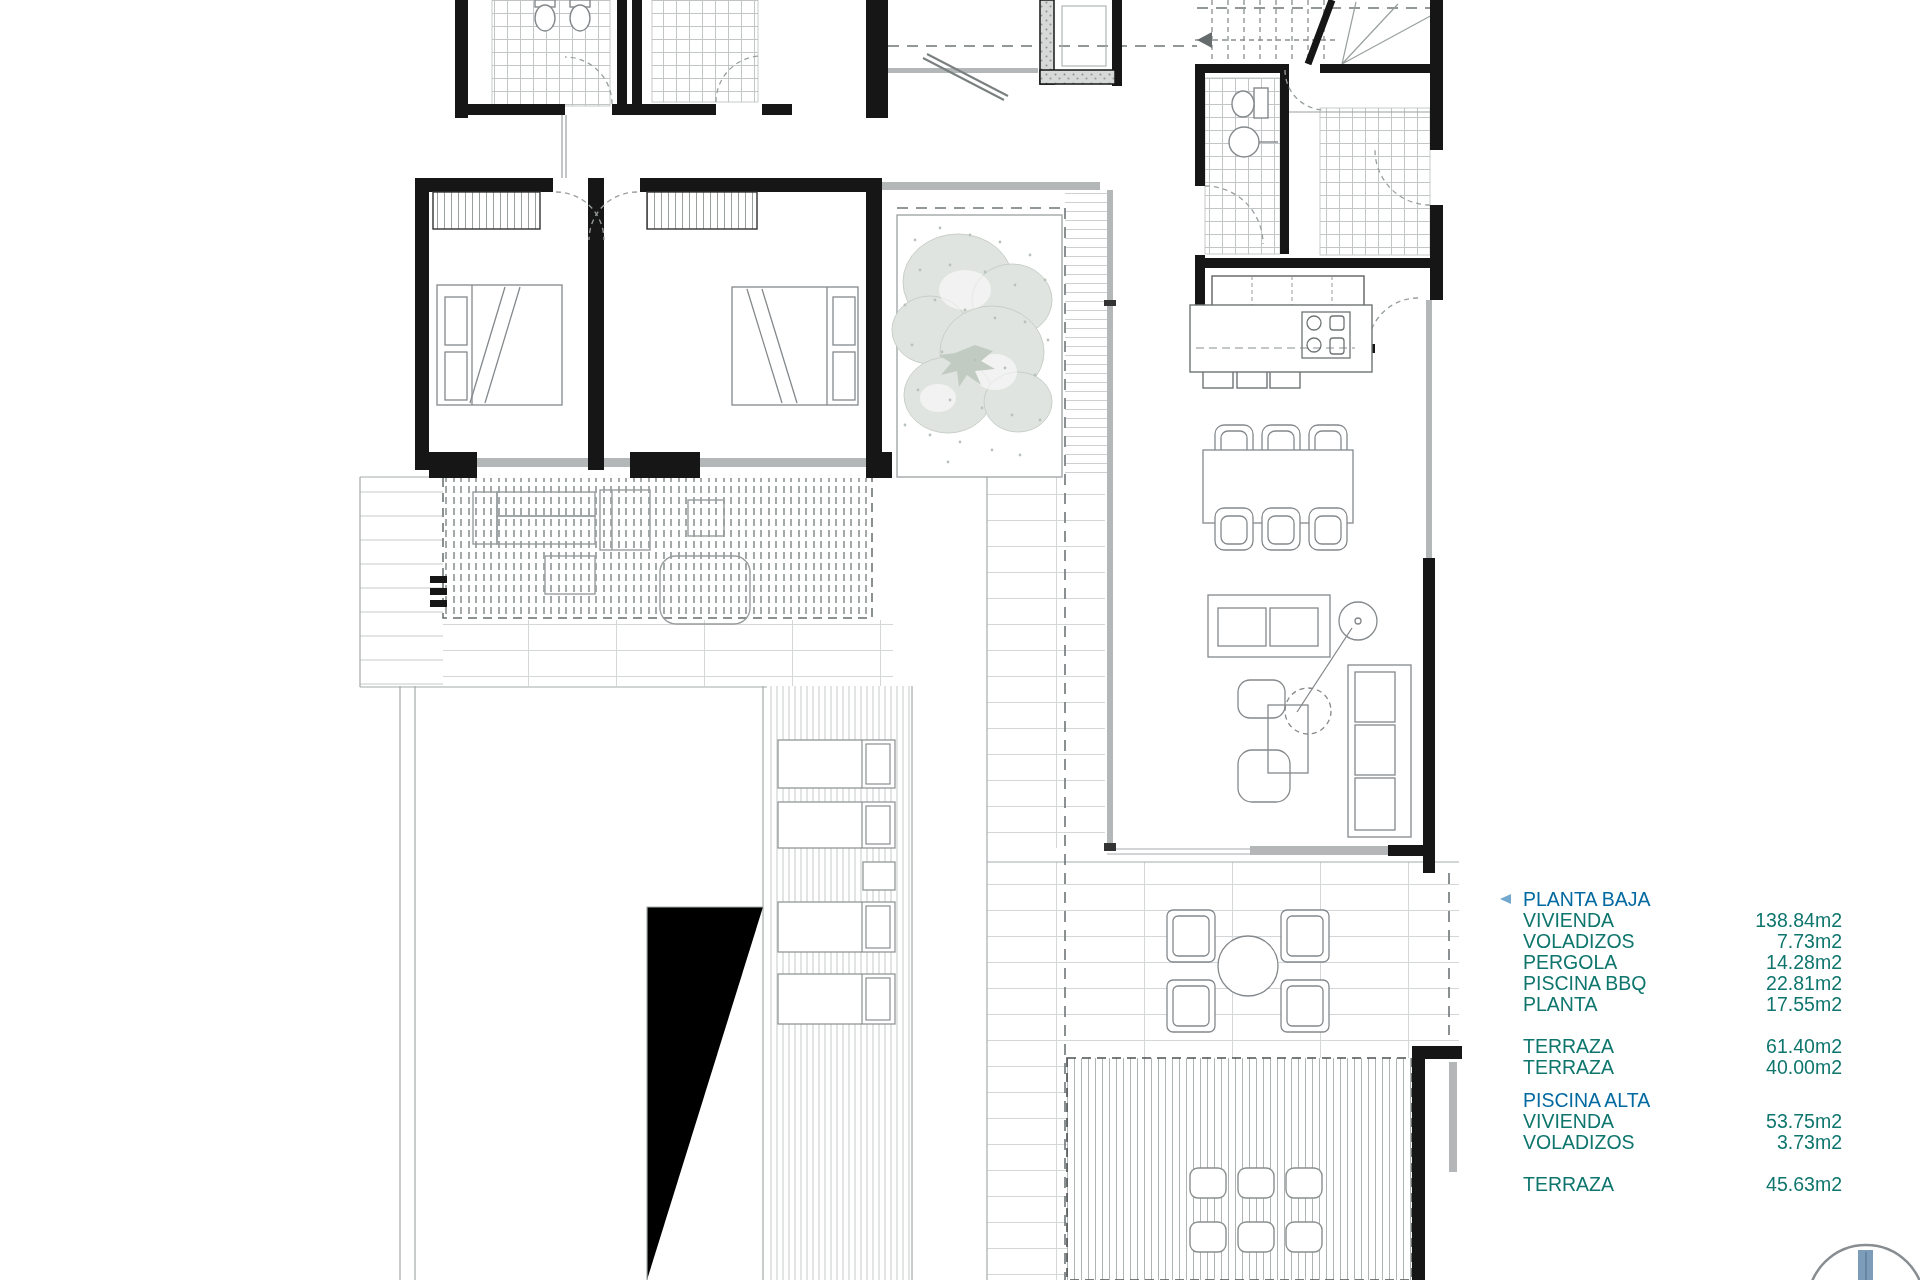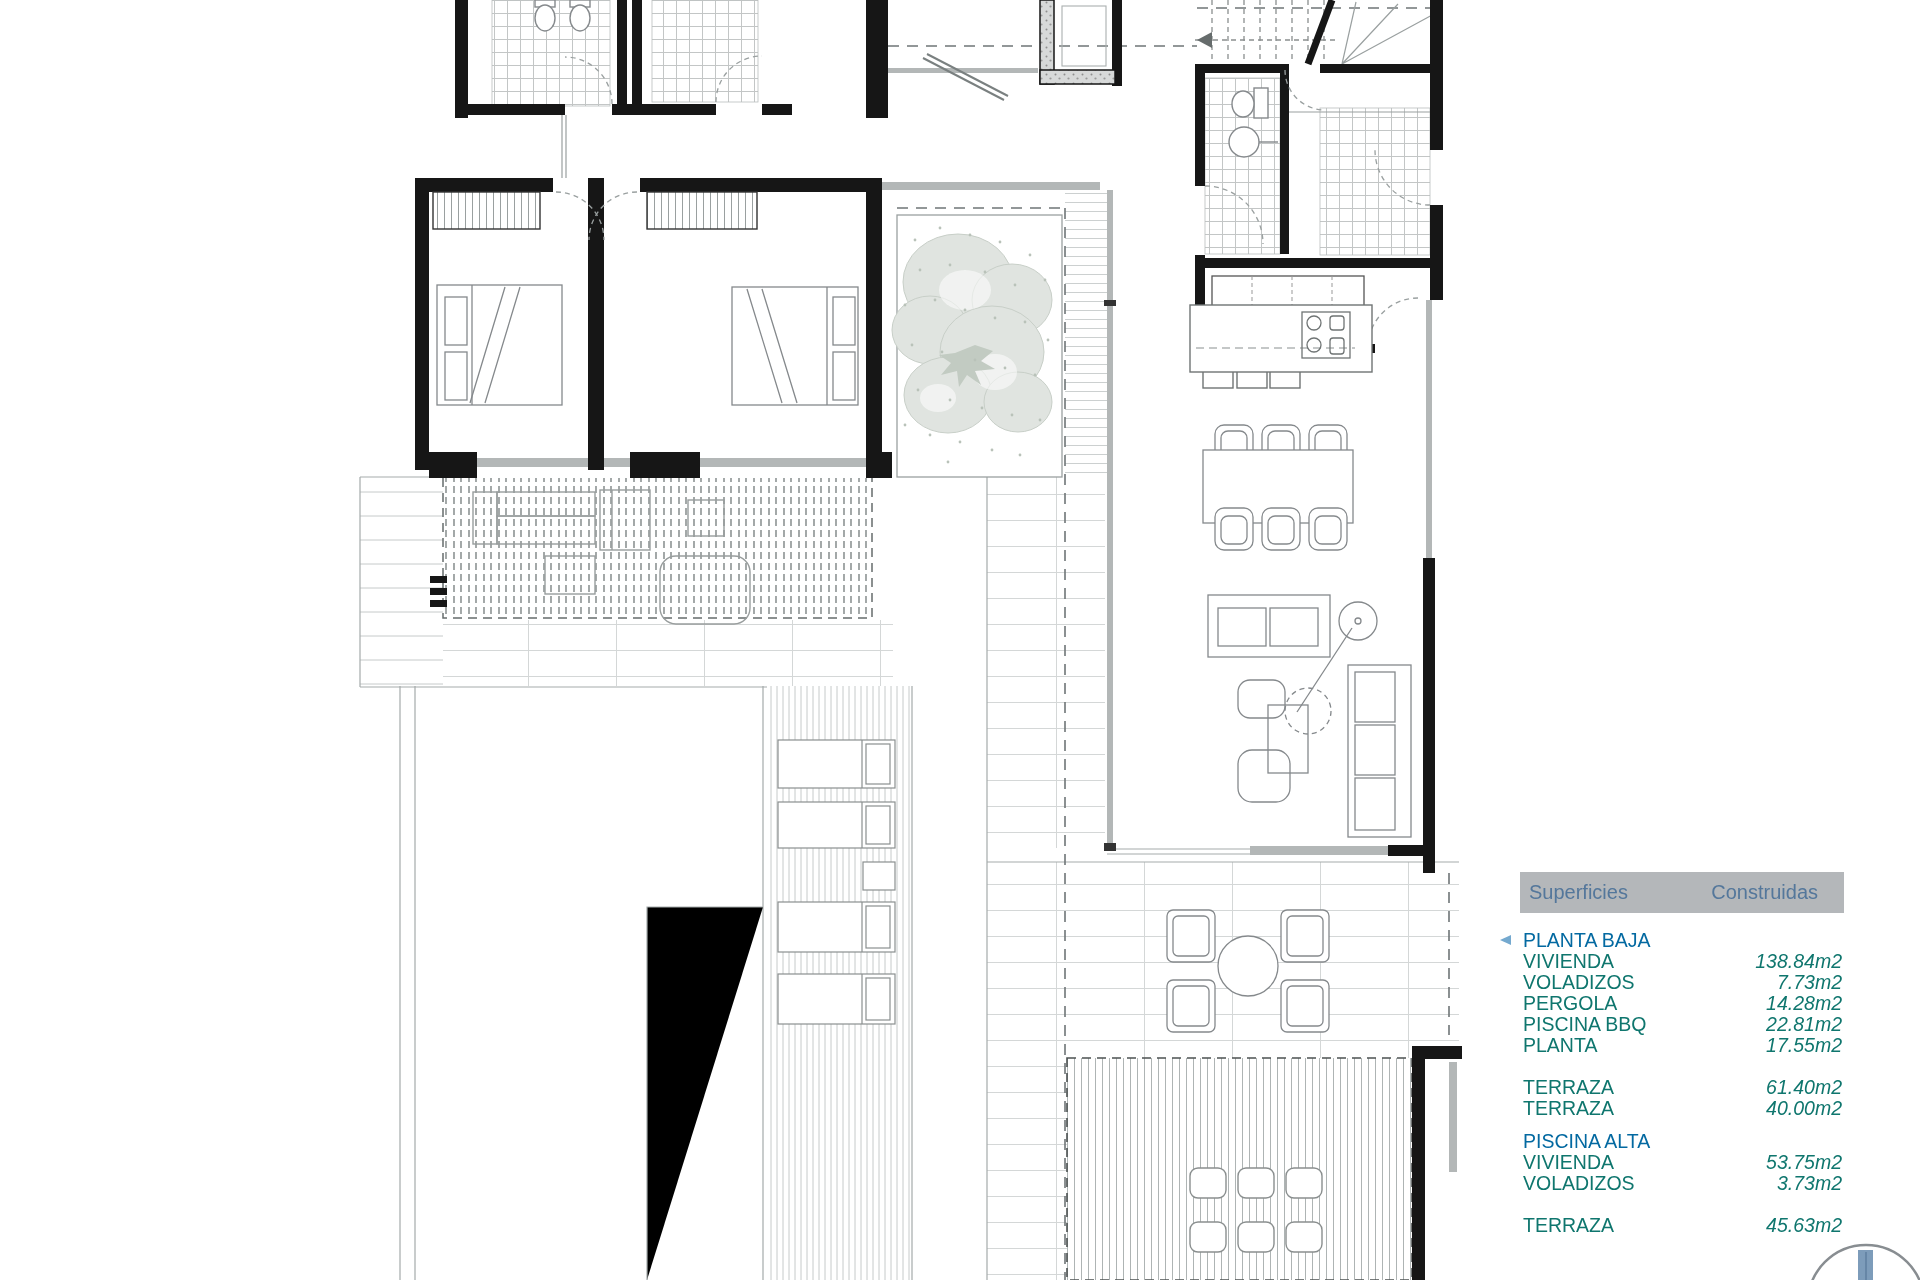--- a/index.html
+++ b/index.html
@@ -6,21 +6,21 @@
   body{width:1920px;height:1280px;overflow:hidden;font-family:"Liberation Sans",sans-serif;}
   .stage{position:absolute;left:0;top:0;width:1920px;height:1280px;background:#fff;}
   svg.plan{position:absolute;left:0;top:0;}
   
   .legend{position:absolute;left:1520px;top:872px;width:324px;}
   .legend-header{height:41px;background:#b4b7ba;display:flex;align-items:center;justify-content:space-between;
     padding:0 26px 0 9px;box-sizing:border-box;color:#54779b;font-size:20px;}
   .legend-rows{margin-top:17px;position:relative;}
   .row{display:flex;justify-content:space-between;align-items:flex-start;height:21px;line-height:20px;
     font-size:19.5px;color:#0f766e;padding-left:3px;padding-right:2px;white-space:nowrap;}
-  .row .val{text-align:right;font-style:italic;}
+  .row .val{text-align:right;}
   .row.section{color:#0369a1;}
   .row.sp{height:21px;}
   .row.sp-sm{height:12px;}
   .pb-marker{position:absolute;left:-20px;top:5px;width:0;height:0;
     border-right:11px solid #74a9cf;border-top:5px solid transparent;border-bottom:5px solid transparent;}
 </style>
 </head>
 <body>
 
 <div class="stage">
@@ -373,24 +373,20 @@
   </g>
 
   <g>
     <rect x="1858" y="1250" width="15" height="30" fill="#7d9cba"></rect>
     <circle cx="1866" cy="1303" r="58" fill="none" stroke="#888d91" stroke-width="2.5"></circle>
     <path d="M1866 1252V1280" stroke="#5f7f9f" stroke-width="1.5"></path>
   </g>
 </svg>
 
 <div class="legend">
-  <div class="legend-header">
-    <span>Superficies</span>
-    <span>Construidas</span>
-  </div>
   <div class="legend-rows">
     <div class="row section">
       <span class="pb-marker"></span>
       <span>PLANTA BAJA</span>
           <span class="val"></span>
     </div>
     <div class="row">
           <span>VIVIENDA</span>
           <span class="val">138.84m2</span>
         </div>

